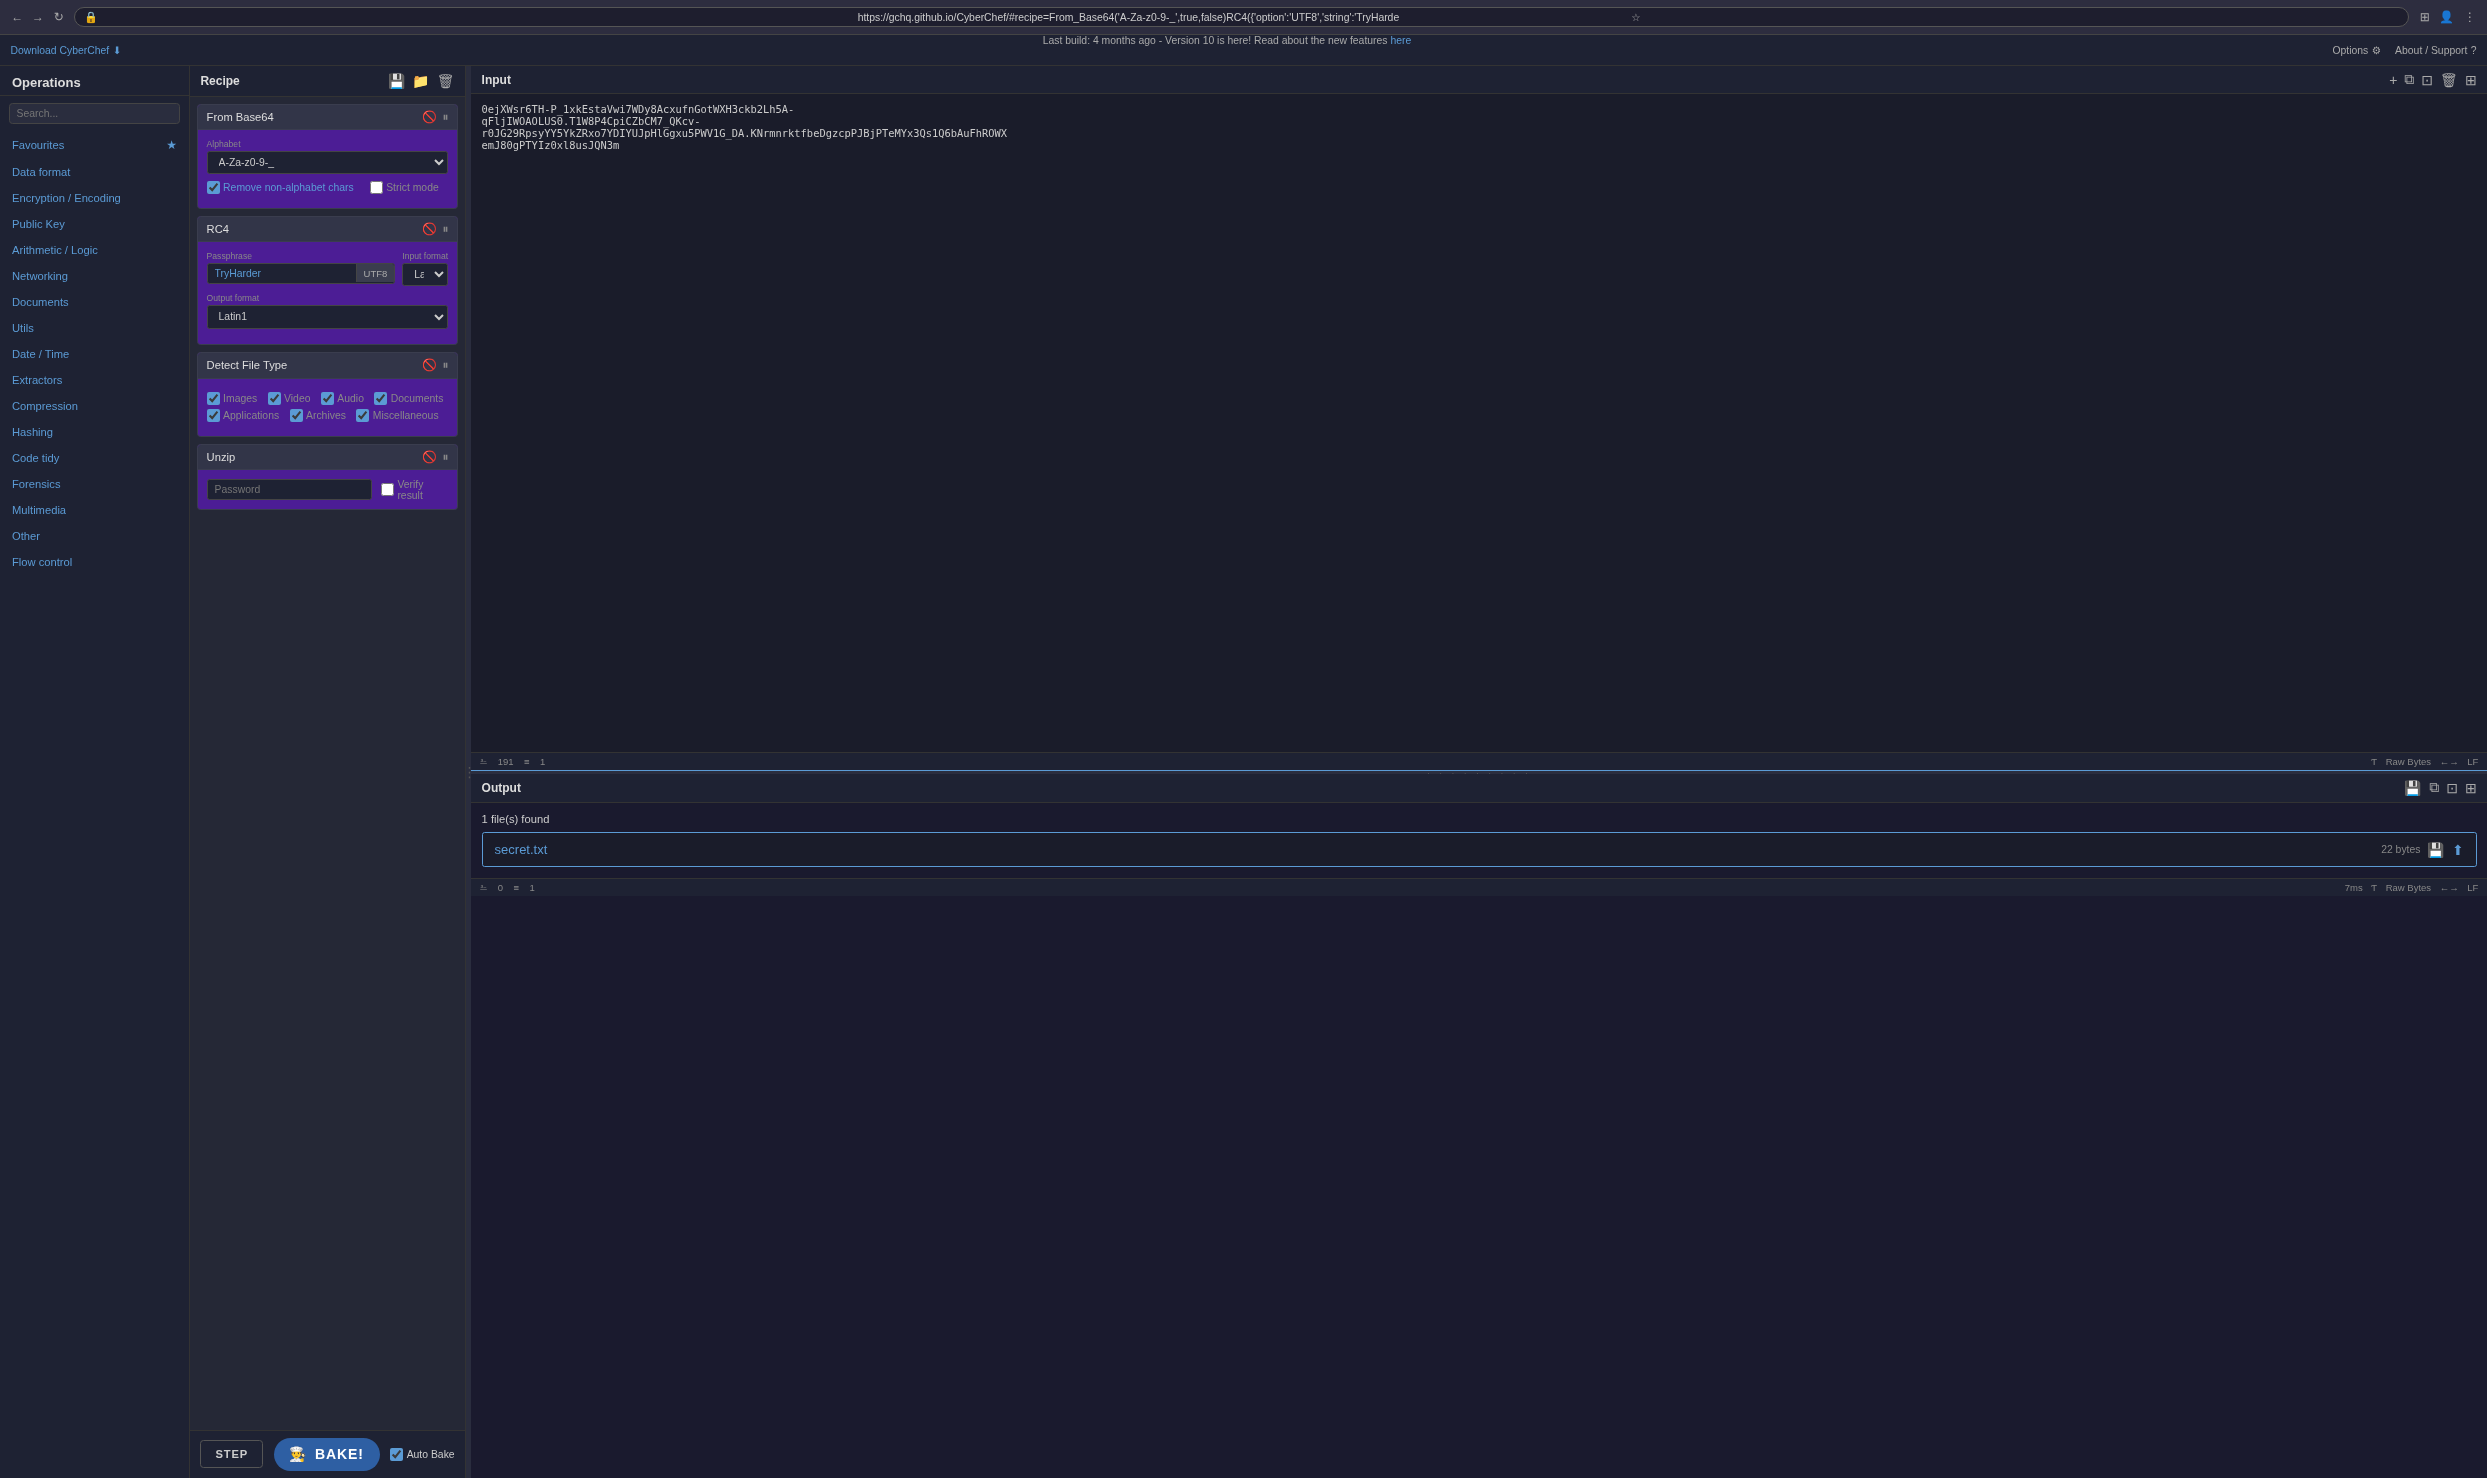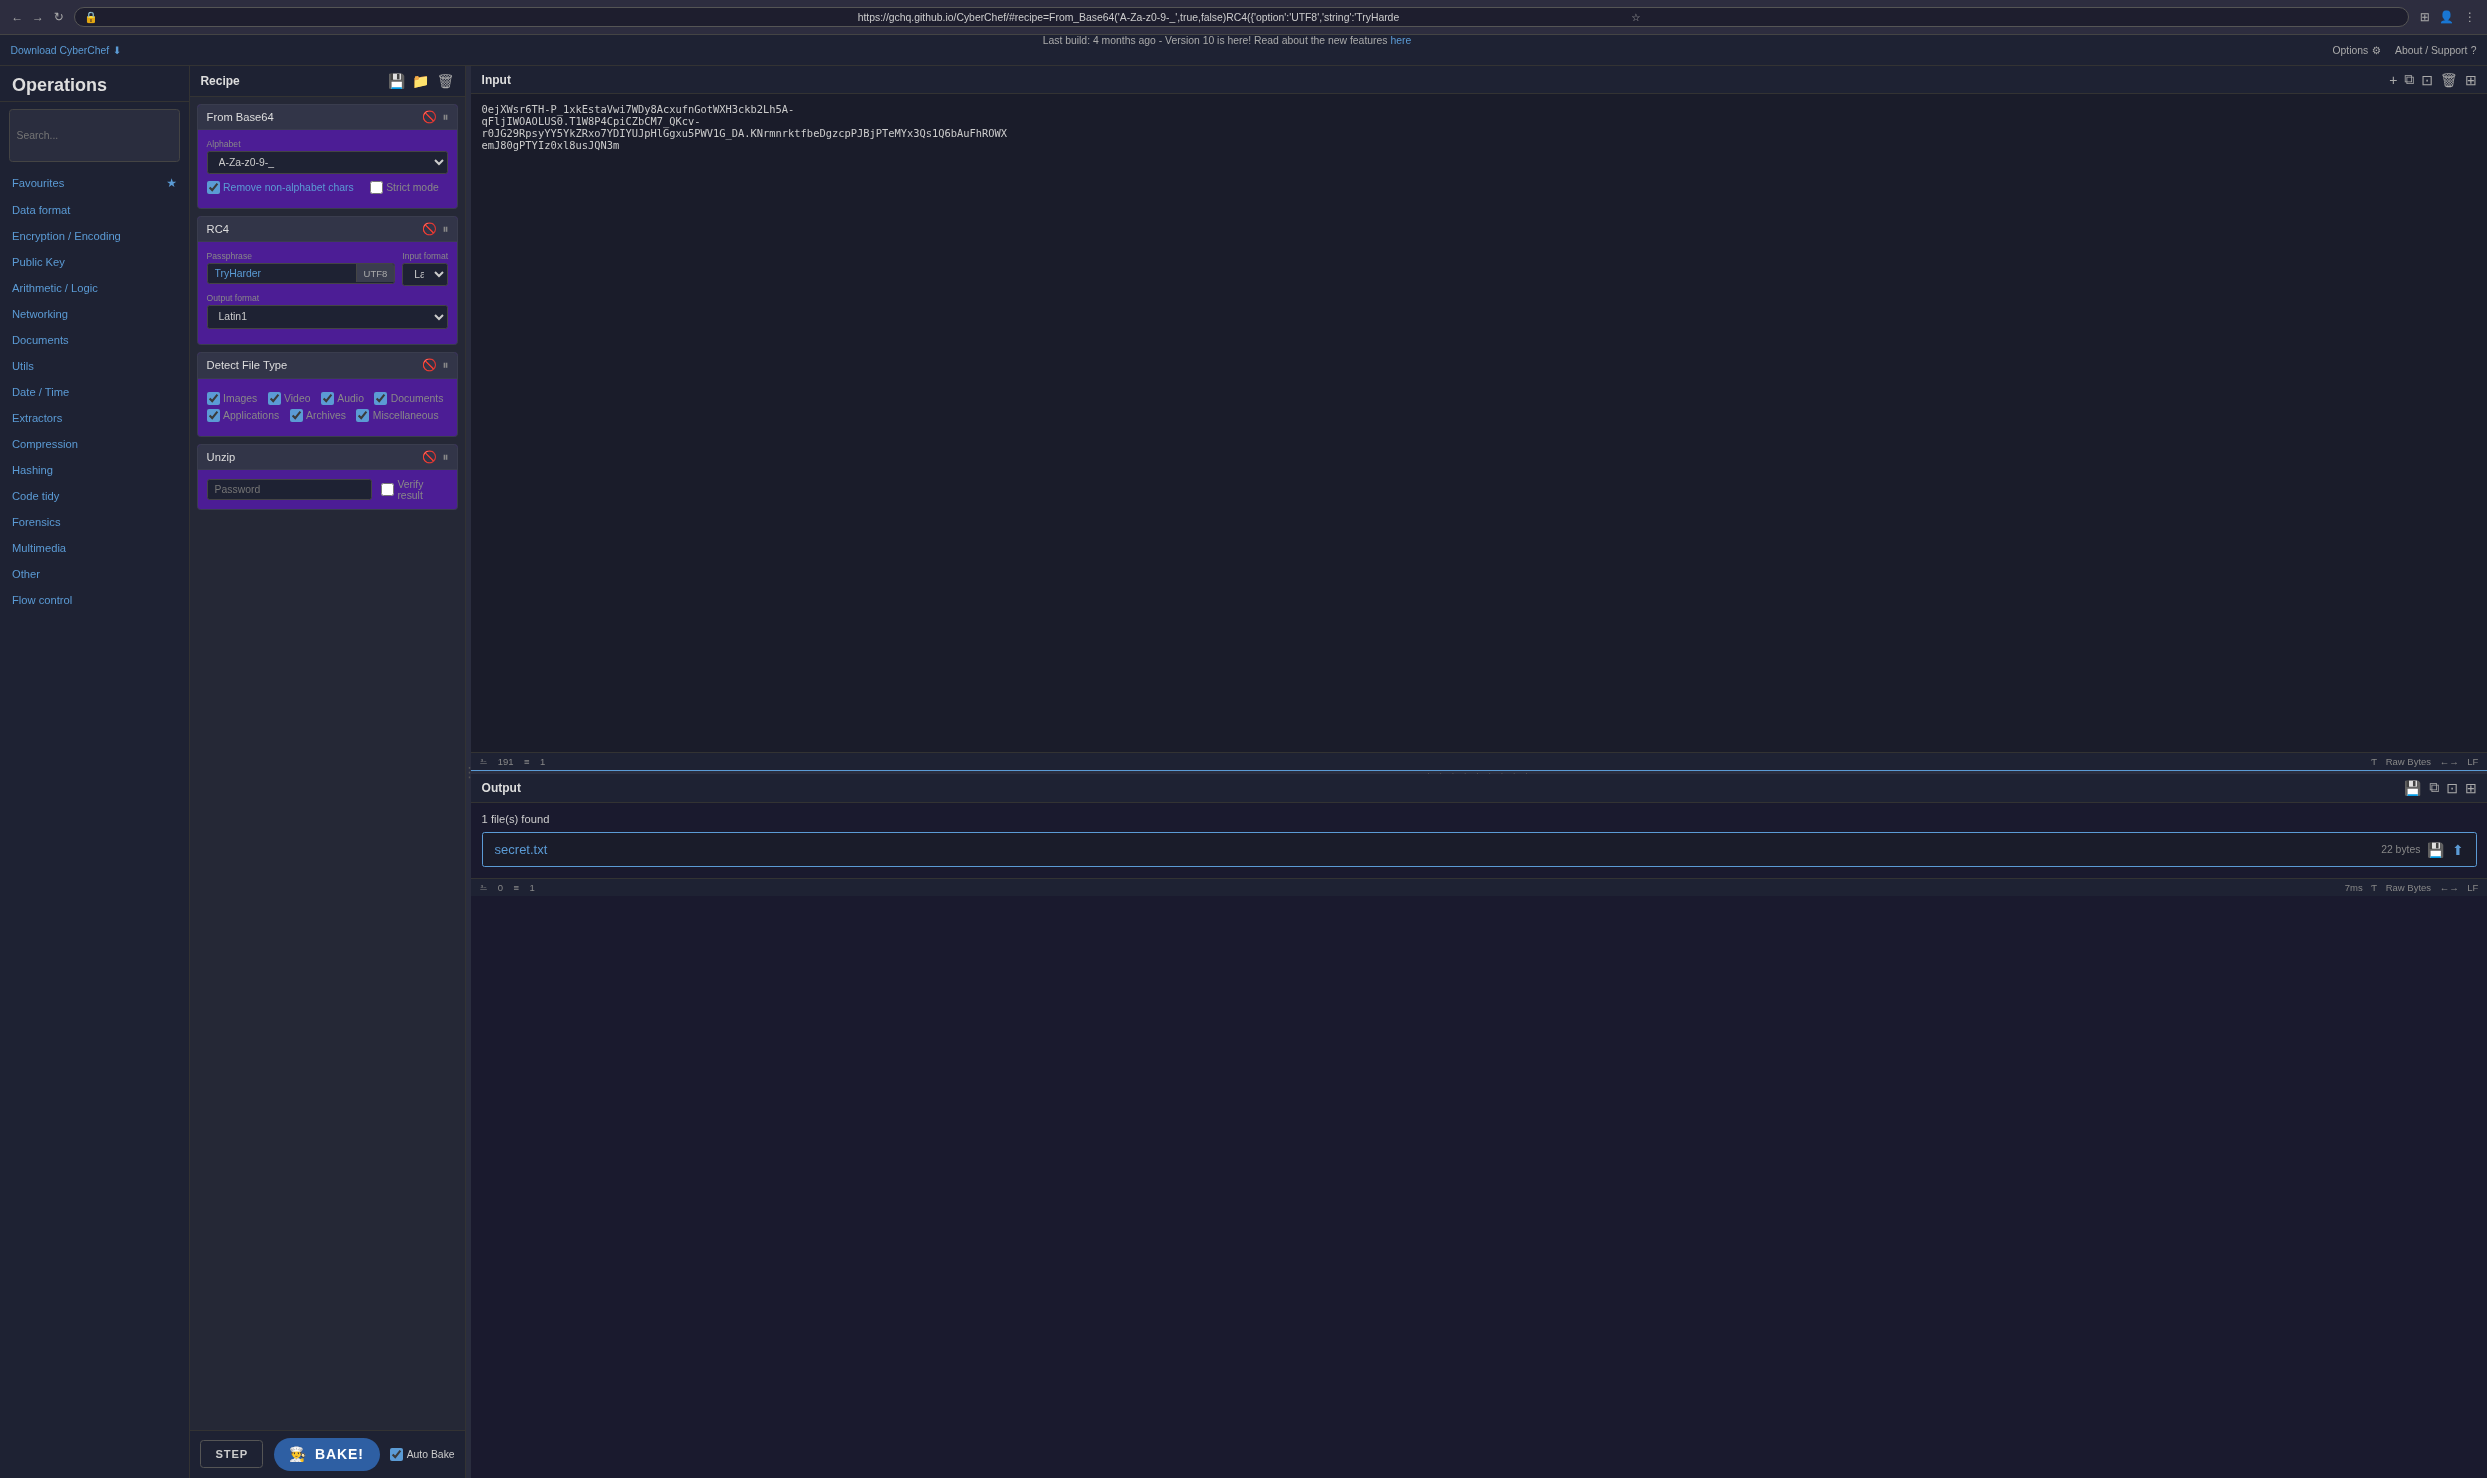--- a/index.html
+++ b/index.html
@@ -72,31 +72,31 @@
       width: 190px;
       background: #1e2233;
       border-right: 0.9px solid #333;
       display: flex;
       flex-direction: column;
       flex-shrink: 0;
       overflow: hidden;
     }
     .sidebar-header {
       padding: 8.6px 12px 5.2px;
-      font-size: 18px;
+      font-size: 13px;
       font-weight: 600;
       color: #ddd;
       border-bottom: 0.9px solid #333;
     }
     .search-box {
       margin: 7px 8.6px;
       background: #2a2d3e;
       border: 0.9px solid #444;
       border-radius: 3.5px;
-      padding: 20px 7px;
+      padding: 4px 7px;
       color: #aaa;
       font-size: 10.4px;
       width: calc(100% - 17.3px);
       outline: none;
     }
     .sidebar-items { overflow-y: auto; flex: 1; }
     .sidebar-item {
       padding: 7px 12px;
       cursor: pointer;
       color: #5b9bd5;

